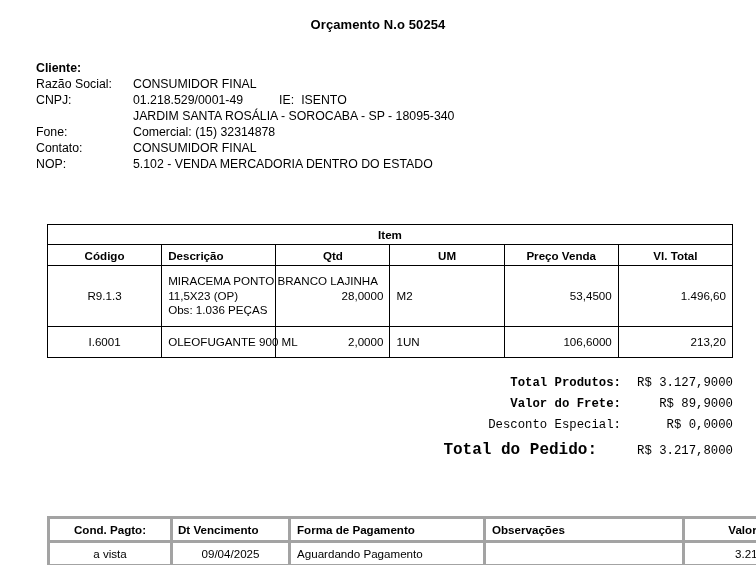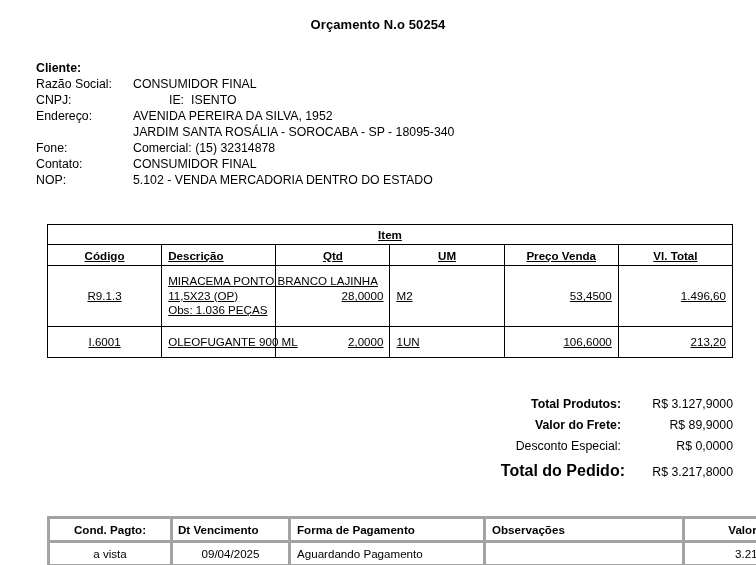--- a/index.html
+++ b/index.html
@@ -60,21 +60,20 @@
     border-collapse: collapse;
     font-size: 11.6px;
     table-layout: fixed;
   }
   .item-table th,
   .item-table td {
     border: 1px solid #000000;
     padding: 8px 5px;
     vertical-align: middle;
     font-weight: normal;
-    text-decoration: underline;
   }
   .item-table thead th {
     font-weight: bold;
     text-align: center;
     height: 18px;
     padding-top: 1px;
     padding-bottom: 1px;
   }
   .item-table thead tr.grouphdr th {
     height: 17px;
@@ -94,22 +93,23 @@
   td.d-um     { text-align: left; padding-left: 6px; }
   td.d-preco  { text-align: right; padding-right: 6px; }
   td.d-total  { text-align: right; padding-right: 6px; }
 
   .desc-line { display: block; white-space: pre; }
 
   
   .totals {
     position: absolute;
     right: 23px;
-    top: 397px;
+    top: 376px;
     width: 330px;
+    font-family: Liberation Mono, monospace;
   }
   .tot-row {
     display: flex;
     align-items: baseline;
     justify-content: flex-end;
     height: 21px;
     font-size: 12.3px;
   }
   .tot-label {
     text-align: right;
@@ -119,20 +119,21 @@
   .tot-label.b { font-weight: bold; }
   .tot-value {
     width: 104px;
     flex: 0 0 104px;
     text-align: right;
     white-space: nowrap;
   }
   .tot-row.grand {
     height: 26px;
     margin-top: 2px;
+    gap: 28px;
   }
   .tot-row.grand .tot-label {
     font-size: 16px;
     font-weight: bold;
     padding-right: 4px;
   }
   .tot-row.grand .tot-value {
     font-size: 12.3px;
   }
 
@@ -177,30 +178,27 @@
     <span class="cust-label b">Cliente:</span>
   </div>
 
   <div class="cust-row">
     <span class="cust-label">Razão Social:</span>
     <span class="cust-value">CONSUMIDOR FINAL</span>
   </div>
 
   <div class="cust-row">
     <span class="cust-label">CNPJ:</span>
+    <span class="cust-value">01.218.529/0001-49</span>
     <span class="ie-gap"></span>
     <span class="cust-value">IE:</span>
     <span class="ie-gap" style="width:7px"></span>
     <span class="cust-value">ISENTO</span>
   </div>
 
-  <div class="cust-row">
-    <span class="cust-label">Endereço:</span>
-    <span class="cust-value">AVENIDA PEREIRA DA SILVA, 1952</span>
-  </div>
 
   <div class="cust-row">
     <span class="cust-label"></span>
     <span class="cust-value">JARDIM SANTA ROSÁLIA - SOROCABA - SP - 18095-340</span>
   </div>
 
   <div class="cust-row">
     <span class="cust-label">Fone:</span>
     <span class="cust-value">Comercial: (15) 32314878</span>
   </div>

